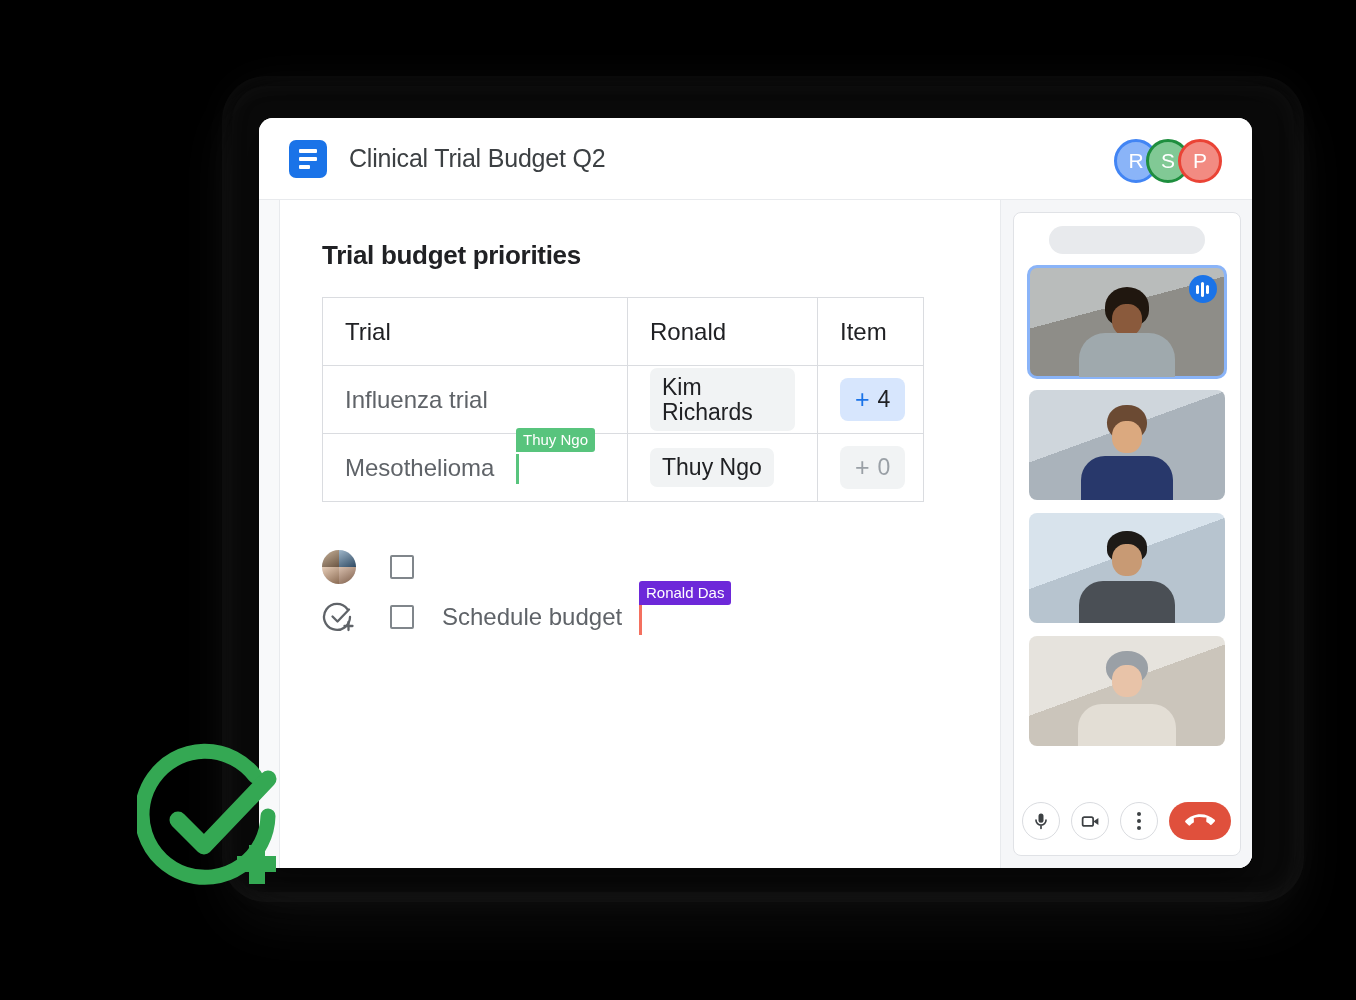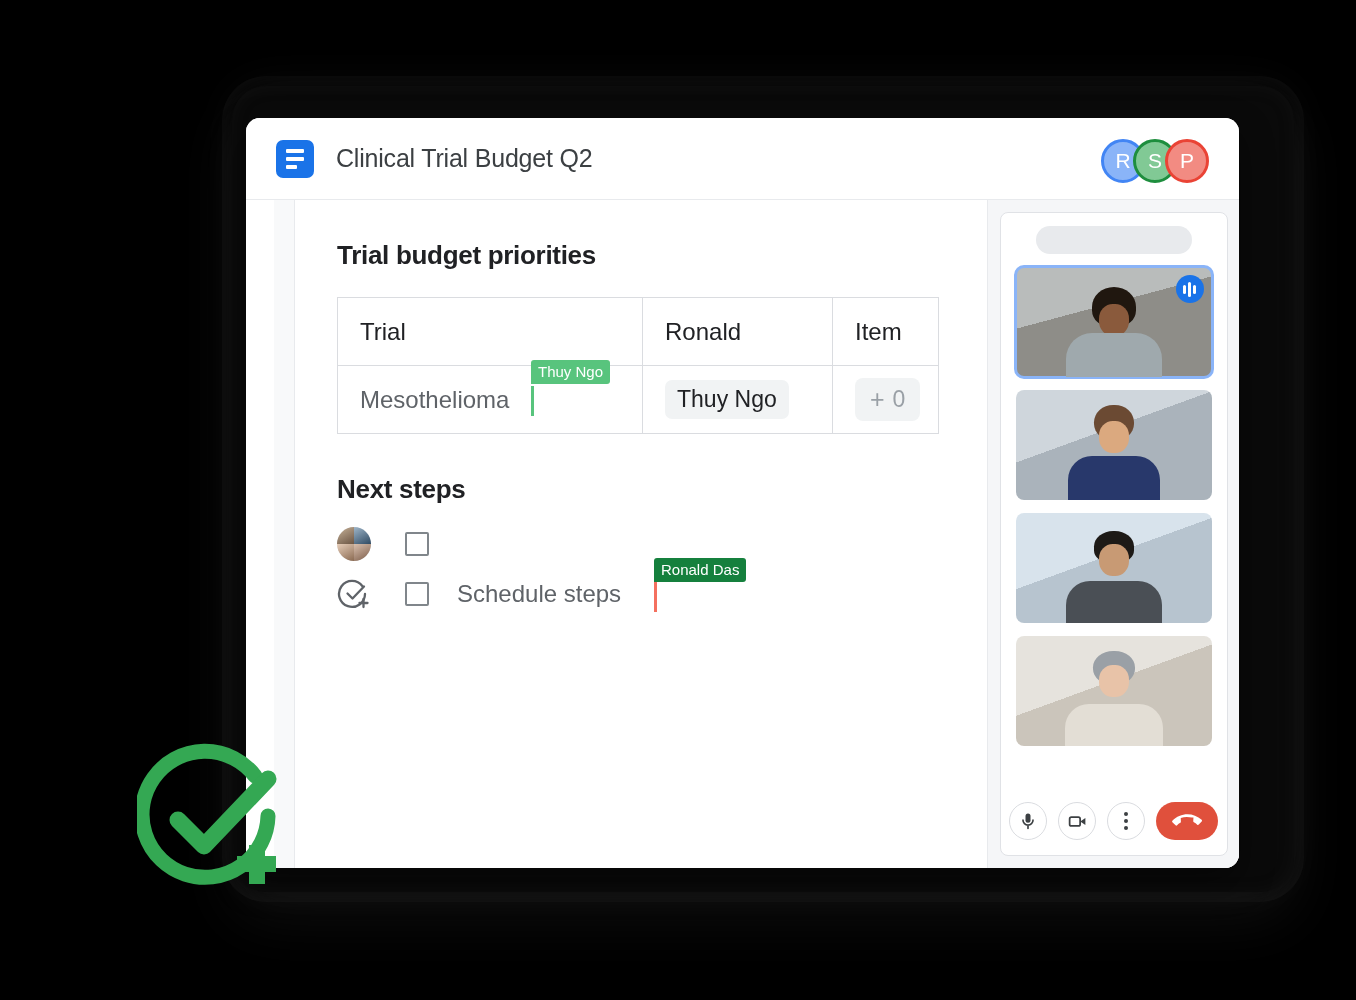--- a/index.html
+++ b/index.html
@@ -22,21 +22,21 @@
   }
   .shadow-halo::after{
     content:""; position:absolute; inset:-10px;
     border-radius: 44px;
     box-shadow: inset 0 0 26px rgba(90,90,90,0.18);
     pointer-events:none;
   }
 
   
   .window {
-    position: absolute; left: 246px; top: 118px;
+    position: absolute; left: 259px; top: 118px;
     width: 993px; height: 750px;
     background: #ffffff;
     border-radius: 14px;
     overflow: hidden;
     box-shadow: 0 14px 34px rgba(0,0,0,0.45);
   }
 
   
   .titlebar {
     position: relative; height: 82px;
@@ -62,21 +62,21 @@
     width: 44px; height: 44px; border-radius: 50%;
     display: flex; align-items: center; justify-content: center;
     color: #fff; font-size: 21px; border: 3px solid;
   }
   .avatar-ring + .avatar-ring { margin-left: -12px; }
   .av-r { background:#8ab4f8; border-color:#4285f4; }
   .av-s { background:#81c995; border-color:#1e8e3e; }
   .av-p { background:#f28b82; border-color:#ea4335; }
 
   
-  .body-area { position: relative; height: 668px; display: flex; background:#fff;margin-left:28px; }
+  .body-area { position: relative; height: 668px; display: flex; background:#fff; }
   .gutter { width: 21px; background: #f8f9fa; border-right: 1px solid #e8eaed; }
   .doc-pane { flex: 1; position: relative; background: #fff; padding: 40px 0 0 42px; }
 
   .section-title {
     font-size: 26px; color: #202124; font-weight: 700; letter-spacing: -0.3px;
   }
 
   
   .tbl { margin-top: 26px; width: 601px; border-collapse: collapse; table-layout: fixed; }
   .tbl td, .tbl th {
@@ -103,21 +103,21 @@
 
   
   .cell-rel { position: relative; }
   .cursor-tag {
     position: absolute; font-size: 15px; color: #fff;
     padding: 3px 7px 4px; border-radius: 3px 3px 3px 0; white-space: nowrap;
   }
   .caret { position: absolute; width: 3px; }
   .ct-green { background: #58c47d; }
   .caret-green { background: #58c47d; }
-  .ct-red { background: #15803d; }
+  .ct-red { background: #6d28d9; }
   .caret-red { background: #f4705f; }
 
   
   .next { margin-top: 40px; }
   .steps { margin-top: 14px; }
   .step { display: flex; align-items: center; height: 50px; position: relative; }
   .step-av { width: 34px; height: 34px; border-radius: 50%; overflow: hidden; flex: none; position: relative; background:#e8eaed; }
   .quad { position:absolute; width:50%; height:50%; }
   .q1{left:0;top:0;} .q2{right:0;top:0;} .q3{left:0;bottom:0;} .q4{right:0;bottom:0;}
   .task-icon { width: 34px; height: 34px; flex:none; position:relative; }
@@ -205,20 +205,32 @@
               <col class="col-votes">
           </colgroup>
           <thead>
             <tr>
               <th>Trial</th>
               <th>Ronald</th>
               <th>Item</th>
             </tr>
           </thead>
           <tbody>
+            <tr>
+              <td>Influenza trial</td>
+              <td>
+                <span class="chip">Kim Richards</span>
+              </td>
+              <td>
+                <span class="vote">
+                  <span class="plus">+</span>
+                  <span>4</span>
+                </span>
+              </td>
+            </tr>
 
 
             <tr>
               <td class="cell-rel">
                 <span>Mesothelioma</span>
                 <span class="cursor-tag ct-green" style="left:193px; top:-6px;">Thuy Ngo</span>
                 <span class="caret caret-green" style="left:193px; top:20px; height:30px;"></span>
               </td>
               <td>
                 <span class="chip">Thuy Ngo</span>
@@ -227,21 +239,20 @@
                 <span class="vote zero">
                   <span class="plus">+</span>
                   <span>0</span>
                 </span>
               </td>
             </tr>
           </tbody>
         </table>
 
         <div class="next">
-          <div class="section-title">Next steps</div>
 
           <div class="steps">
 
             <div class="step">
               <div class="step-av">
                 <span class="quad q1" style="background:linear-gradient(150deg,#c9b49b,#6b5543);"></span>
                 <span class="quad q2" style="background:linear-gradient(150deg,#9fb6c9,#2f4a63);"></span>
                 <span class="quad q3" style="background:linear-gradient(150deg,#e6cdb8,#8a6a52);"></span>
                 <span class="quad q4" style="background:linear-gradient(150deg,#d8bfae,#7a5a46);"></span>
               </div>
@@ -252,21 +263,21 @@
             <div class="step">
               <div class="task-icon">
                 <svg viewBox="0 0 34 34" width="34" height="34" aria-hidden="true">
                   <path d="M25.5 9.2A13 13 0 1 0 28 17" fill="none" stroke="#5f6368" stroke-width="2.3" stroke-linecap="round"></path>
                   <path d="M10.5 16.5l5 5L27 9.5" fill="none" stroke="#5f6368" stroke-width="2.3" stroke-linecap="round" stroke-linejoin="round"></path>
                   <path d="M26.5 22v8M22.5 26h8" stroke="#5f6368" stroke-width="2.3" stroke-linecap="round"></path>
                 </svg>
               </div>
               <div class="checkbox"></div>
               <div class="step-label cell-rel">
-                <span>Schedule steps</span>
+                <span>Schedule budget</span>
                 <span class="cursor-tag ct-red" style="left:197px; top:-22px;">Ronald Das</span>
                 <span class="caret caret-red" style="left:197px; top:2px; height:30px;"></span>
               </div>
             </div>
 
           </div>
         </div>
       </div>
 
       <div class="video-pane">

